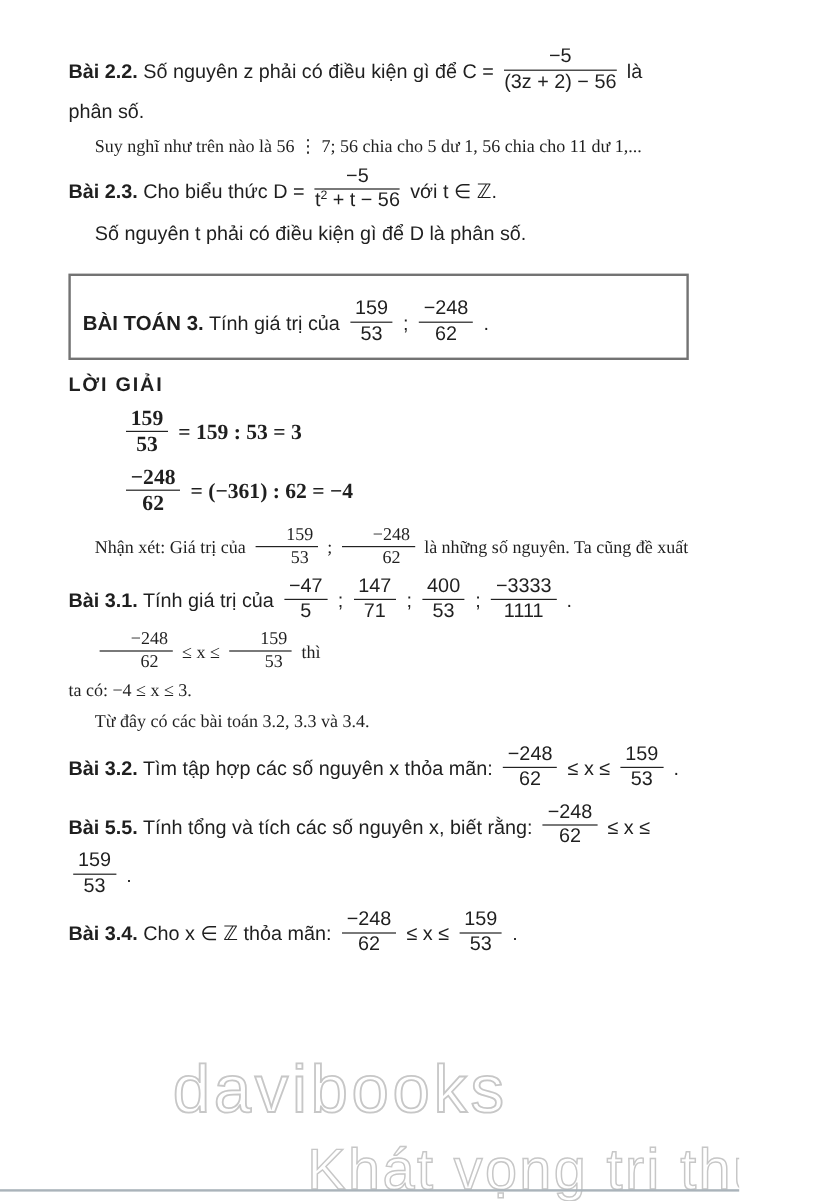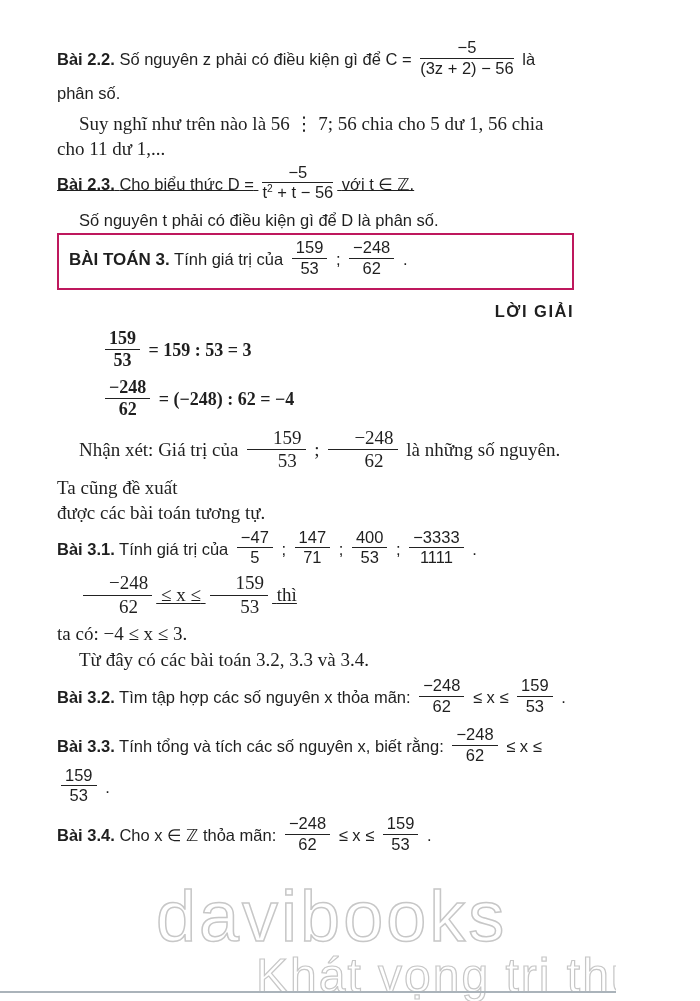--- a/index.html
+++ b/index.html
@@ -1,37 +1,37 @@
 <!DOCTYPE html>
 <html><head>
 <meta charset="utf-8">
 <style>
   html,body{margin:0;padding:0;background:#ffffff;}
   .page{position:relative;width:616px;height:1001px;background:#fff;overflow:hidden;color:#1f1f1f;}
   .content{padding:40px 42px 0 57px;}
   p{margin:0;}
   .sans{font-family:"Liberation Sans",sans-serif;font-size:16.5px;line-height:25px;}
-  .serif{font-family:"Liberation Serif",serif;font-size:19px;line-height:25px;}
+  .serif{font-family:"Liberation Serif",serif;font-size:15px;line-height:25px;}
   .lbl{font-weight:bold;}
   .indent{text-indent:22px;}
   .indent-sm{text-indent:14px;}
   .just{text-align:justify;}
   .frac{display:inline-block;vertical-align:middle;text-align:center;line-height:1.08;margin:1px 4px;position:relative;top:-2px;}
   .frac .num{display:block;border-bottom:1.4px solid #222;padding:0 4px 1px;}
   .frac .den{display:block;padding-top:1px;}
   .frac sup{font-size:0.62em;vertical-align:super;line-height:0;}
-  .mt5{margin-top:5px;} .mt4{margin-top:4px;text-decoration:underline;} .mt3{margin-top:3px;}
+  .mt5{margin-top:5px;} .mt4{margin-top:4px;} .mt3{margin-top:3px;}
   .mt6{margin-top:6px;} .mt8{margin-top:8px;} .mt1{margin-top:1px;}
-  .box{border:2px solid #be185d;padding:5px 10px 7px;margin-top:0;}
+  .box{border:2px solid #737373;padding:20px 10px 7px;margin-top:20px;}
   .box .lbl{font-size:17px;}
-  .heading{margin-top:9px;text-align:right;font-weight:600;letter-spacing:1.5px;font-size:16.5px;}
+  .heading{margin-top:9px;text-align:left;font-weight:600;letter-spacing:1.5px;font-size:16.5px;}
   .eq{font-family:"Liberation Serif",serif;font-weight:bold;font-size:18px;margin-left:44px;line-height:25px;}
   .eq .frac .num{border-bottom-width:1.6px;}
   .watermark{position:absolute;pointer-events:none;font-family:"Liberation Sans",sans-serif;color:transparent;-webkit-text-stroke:1.5px #c7c7c7;white-space:nowrap;}
-  .wm-brand{top:880px;left:156px;font-size:72px;letter-spacing:3px;line-height:1;}
+  .wm-brand{top:880px;left:144px;font-size:56px;letter-spacing:3px;line-height:1;}
   .wm-slogan{top:952px;left:256px;font-size:48px;letter-spacing:2px;line-height:1;-webkit-text-stroke:1.2px #c7c7c7;}
   .page-number{position:absolute;top:931px;left:641px;font-family:"Liberation Sans",sans-serif;font-size:18px;font-weight:600;color:#222;}
   .footer-rule{position:absolute;top:991px;left:0;width:697px;height:2px;background:#aab3ba;}
 </style>
 </head>
 <body>
 
 <div class="page">
   <div class="content">
 
@@ -64,30 +64,29 @@
 
     <p class="sans heading">LỜI GIẢI</p>
 
     <p class="eq mt6">
       <span class="frac"><span class="num">159</span><span class="den">53</span></span>
       <span>= 159 : 53 = 3</span>
     </p>
 
     <p class="eq mt5">
       <span class="frac"><span class="num">−248</span><span class="den">62</span></span>
-      <span>= (−248) : 62 = −4</span>
+      <span>= (−361) : 62 = −4</span>
     </p>
 
     <p class="serif indent mt6">
       <span>Nhận xét: Giá trị của</span>
       <span class="frac"><span class="num">159</span><span class="den">53</span></span>
       <span>;</span>
       <span class="frac"><span class="num">−248</span><span class="den">62</span></span>
       <span>là những số nguyên. Ta cũng đề xuất</span><br>
-      <span>được các bài toán tương tự.</span>
     </p>
 
     <p class="sans mt5">
       <span class="lbl">Bài 3.1.</span>
       <span>Tính giá trị của</span>
       <span class="frac"><span class="num">−47</span><span class="den">5</span></span>
       <span>;</span>
       <span class="frac"><span class="num">147</span><span class="den">71</span></span>
       <span>;</span>
       <span class="frac"><span class="num">400</span><span class="den">53</span></span>
@@ -109,21 +108,21 @@
     <p class="sans mt6">
       <span class="lbl">Bài 3.2.</span>
       <span>Tìm tập hợp các số nguyên x thỏa mãn:</span>
       <span class="frac"><span class="num">−248</span><span class="den">62</span></span>
       <span>≤ x ≤</span>
       <span class="frac"><span class="num">159</span><span class="den">53</span></span>
       <span>.</span>
     </p>
 
     <p class="sans mt8">
-      <span class="lbl">Bài 3.3.</span>
+      <span class="lbl">Bài 5.5.</span>
       <span>Tính tổng và tích các số nguyên x, biết rằng:</span>
       <span class="frac"><span class="num">−248</span><span class="den">62</span></span>
       <span>≤ x ≤</span>
       <span class="frac"><span class="num">159</span><span class="den">53</span></span>
       <span>.</span>
     </p>
 
     <p class="sans mt8">
       <span class="lbl">Bài 3.4.</span>
       <span>Cho x ∈ ℤ thỏa mãn:</span>

